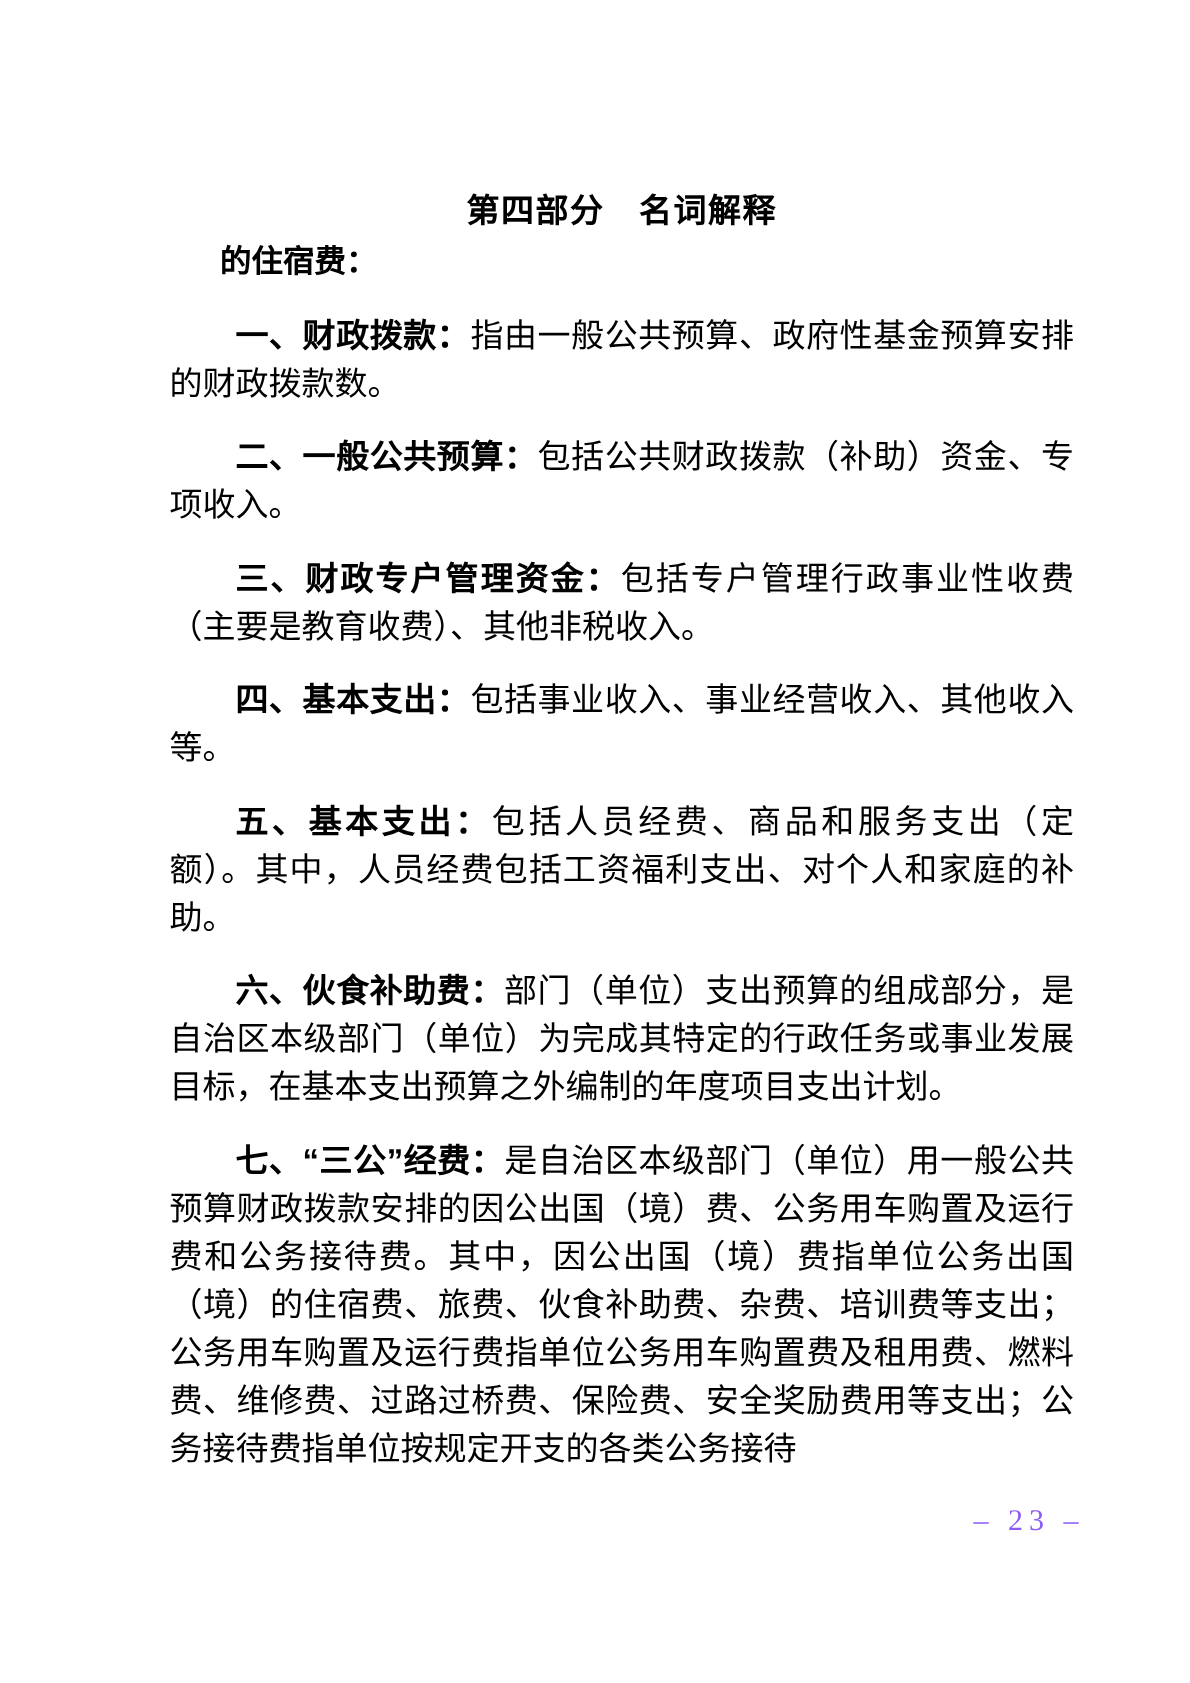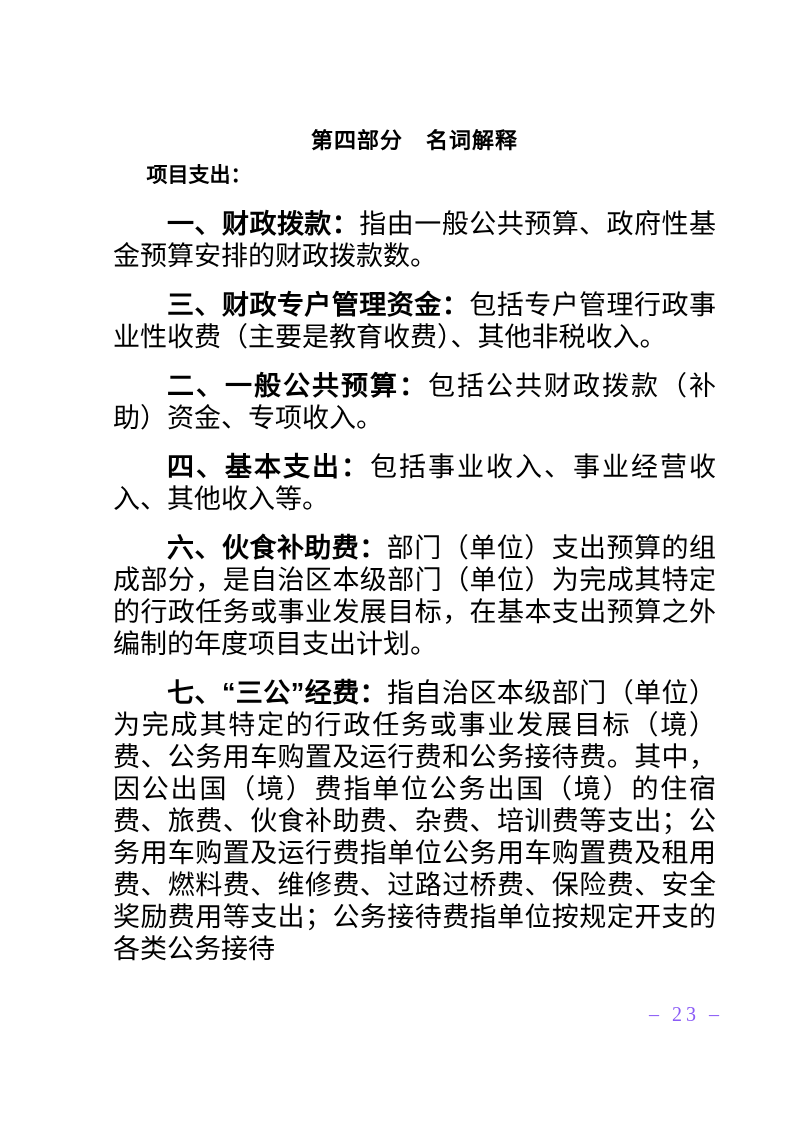--- a/index.html
+++ b/index.html
@@ -35,21 +35,21 @@
   .intro-label {
     font-family: "Liberation Sans", sans-serif;
     font-weight: bold;
     font-size: 21px;
     line-height: 30px;
     text-indent: 1.6em;
     margin: 0 0 18px 0;
   }
   p.para {
     font-family: "Liberation Serif", serif;
-    font-size: 27px;
+    font-size: 22px;
     line-height: 32px;
     text-indent: 2em;
     text-align: justify;
     margin: 0 0 17px 0;
   }
   p.para .term {
     font-family: "Liberation Sans", sans-serif;
     font-weight: bold;
   }
   .page-number {
@@ -63,31 +63,32 @@
   }
 </style>
 </head>
 <body>
 
 <div class="page">
   <div class="content">
 
     <h1 class="doc-title">第四部分　名词解释</h1>
 
-    <div class="intro-label">项目支出：</div>
+    <div class="intro-label">的住宿费：</div>
 
     <p class="para"><span class="term">一、财政拨款：</span><span class="def">指由一般公共预算、政府性基金预算安排的财政拨款数。</span></p>
 
+    <p class="para"><span class="term">二、一般公共预算：</span><span class="def">包括公共财政拨款（补助）资金、专项收入。</span></p>
+
     <p class="para"><span class="term">三、财政专户管理资金：</span><span class="def">包括专户管理行政事业性收费（主要是教育收费）、其他非税收入。</span></p>
-
-    <p class="para"><span class="term">二、一般公共预算：</span><span class="def">包括公共财政拨款（补助）资金、专项收入。</span></p>
 
     <p class="para"><span class="term">四、基本支出：</span><span class="def">包括事业收入、事业经营收入、其他收入等。</span></p>
 
+    <p class="para"><span class="term">五、基本支出：</span><span class="def">包括人员经费、商品和服务支出（定额）。其中，人员经费包括工资福利支出、对个人和家庭的补助。</span></p>
 
     <p class="para"><span class="term">六、伙食补助费：</span><span class="def">部门（单位）支出预算的组成部分，是自治区本级部门（单位）为完成其特定的行政任务或事业发展目标，在基本支出预算之外编制的年度项目支出计划。</span></p>
 
-    <p class="para"><span class="term">七、“三公”经费：</span><span class="def">指自治区本级部门（单位）为完成其特定的行政任务或事业发展目标（境）费、公务用车购置及运行费和公务接待费。其中，因公出国（境）费指单位公务出国（境）的住宿费、旅费、伙食补助费、杂费、培训费等支出；公务用车购置及运行费指单位公务用车购置费及租用费、燃料费、维修费、过路过桥费、保险费、安全奖励费用等支出；公务接待费指单位按规定开支的各类公务接待</span></p>
+    <p class="para"><span class="term">七、“三公”经费：</span><span class="def">是自治区本级部门（单位）用一般公共预算财政拨款安排的因公出国（境）费、公务用车购置及运行费和公务接待费。其中，因公出国（境）费指单位公务出国（境）的住宿费、旅费、伙食补助费、杂费、培训费等支出；公务用车购置及运行费指单位公务用车购置费及租用费、燃料费、维修费、过路过桥费、保险费、安全奖励费用等支出；公务接待费指单位按规定开支的各类公务接待</span></p>
 
   </div>
 
   <div class="page-number">– 23 –</div>
 </div>
 
 </body></html>

